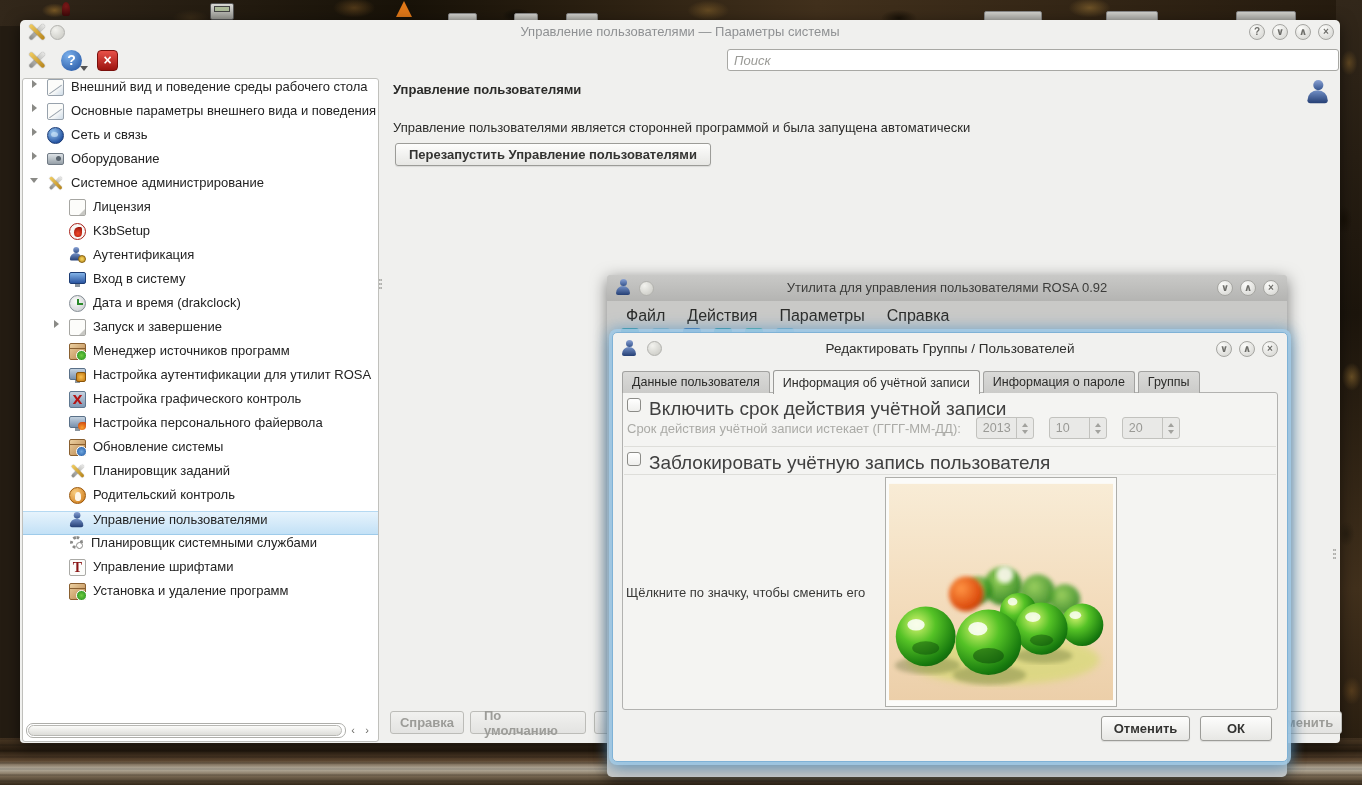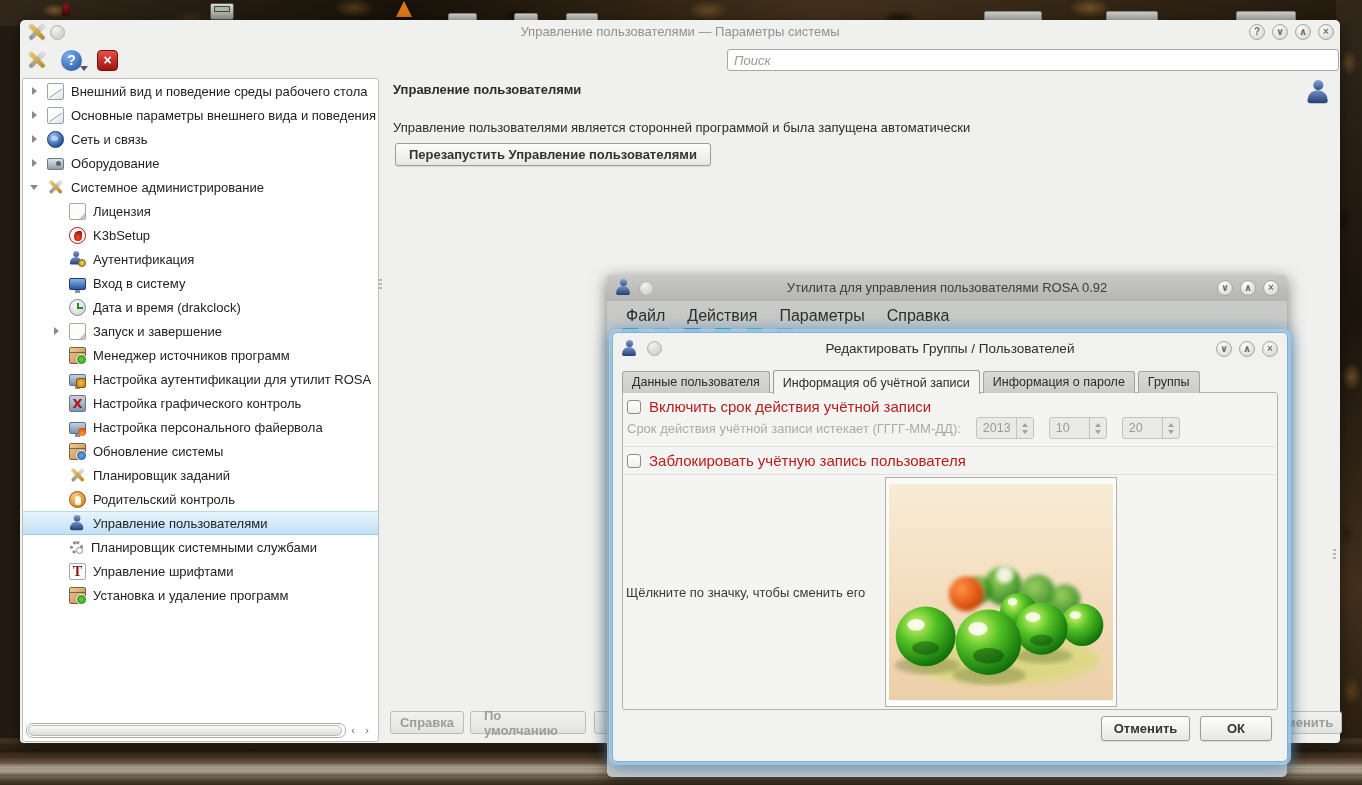--- a/index.html
+++ b/index.html
@@ -77,21 +77,21 @@
   .tb-quit{width:21px;height:21px;border-radius:4px;background:linear-gradient(#e85048,#9c1410);
         border:1px solid #7a100c;box-sizing:border-box;color:#fff;font-weight:bold;font-size:14px;
         line-height:18px;text-align:center;}
   #mw-search{position:absolute;left:707px;top:29px;width:598px;height:20px;border:1px solid #a8a8a4;
         border-radius:3px;background:#fff;font:13px "Liberation Sans",sans-serif;padding:0 6px;color:#333;}
   #mw-search::placeholder{font-style:italic;color:#9a9a96;}
 
   
   #sidebar{position:absolute;left:2px;top:58px;width:357px;height:664px;background:#fff;
         border:1px solid #c0c0bc;border-radius:3px;box-sizing:border-box;overflow:hidden;}
-  .trow{display:flex;align-items:center;height:24px;gap:7px;padding-left:6px;white-space:nowrap;}
+  .trow{display:flex;align-items:flex-start;height:24px;gap:7px;padding-left:6px;white-space:nowrap;}
   .trow.d1{padding-left:28px;}
   .trow.sel{background:linear-gradient(#e6f3fc,#c3e1f6);border-top:1px solid #b5d9f2;border-bottom:1px solid #9ecbea;height:22px;}
   .tlabel{font-size:13px;color:#232323;}
   .exp{width:11px;height:11px;position:relative;flex:none;}
   .exp.c::after{content:"";position:absolute;left:3px;top:1px;border-left:5px solid #8a8a86;
         border-top:4px solid transparent;border-bottom:4px solid transparent;}
   .exp.e::after{content:"";position:absolute;left:1px;top:3px;border-top:5px solid #8a8a86;
         border-left:4px solid transparent;border-right:4px solid transparent;}
 
   
@@ -177,21 +177,21 @@
         box-shadow:0 0 0 3px #a5cde9cc,0 0 14px 4px #6aa8d4aa,0 5px 16px rgba(20,70,110,.5);}
   #dialog .ttl{color:#2e2e2c;top:8px;font-size:13.5px;}
   #dlg-icons{position:absolute;left:8px;top:7px;display:flex;gap:10px;align-items:center;}
   #dlg-controls{right:9px;top:8px;}
   #dlg-tabs{position:absolute;left:9px;top:35px;display:flex;align-items:flex-end;height:25px;z-index:2;}
   .tab{font-size:12.5px;color:#2b2b29;border:1px solid #a2a2a0;border-bottom:none;border-radius:3px 3px 0 0;
         padding:3px 9px 4px;background:linear-gradient(#dadad8,#cbcbc9);margin-right:3px;white-space:nowrap;}
   .tab.active{background:#f4f4f2;padding-top:5px;position:relative;top:1px;border-color:#9a9a98;}
   #dlg-frame{position:absolute;left:9px;top:59px;width:656px;height:318px;border:1px solid #b2b2b0;
         border-radius:0 3px 3px 3px;background:#f4f4f2;box-sizing:border-box;}
-  .cbrow{position:absolute;display:flex;align-items:center;gap:8px;font-size:15px;color:#b91c1c;}
+  .cbrow{position:absolute;display:flex;align-items:flex-start;gap:8px;font-size:19px;color:#404040;}
   .cbox{width:14px;height:14px;border:1px solid #8c8c88;border-radius:3px;background:linear-gradient(#fff,#efefed);box-sizing:border-box;}
   #expiry-row{position:absolute;left:4px;top:24px;display:flex;align-items:center;font-size:13px;color:#aaaaa6;}
   .spin{display:flex;width:58px;height:22px;border:1px solid #c2c2be;border-radius:3px;background:#e9e9e7;
         box-sizing:border-box;margin-left:15px;overflow:hidden;}
   .spin .val{flex:1;font-size:12.5px;color:#9a9a96;padding:3px 0 0 6px;}
   .spin .arrows{width:16px;border-left:1px solid #c2c2be;display:flex;flex-direction:column;align-items:center;justify-content:center;gap:3px;}
   .spin .arrows i{display:block;width:0;height:0;border-left:3px solid transparent;border-right:3px solid transparent;}
   .spin .arrows i.up{border-bottom:4px solid #a2a29e;}
   .spin .arrows i.dn{border-top:4px solid #a2a29e;}
   .sep{position:absolute;left:1px;right:1px;height:1px;background:#dededa;}

